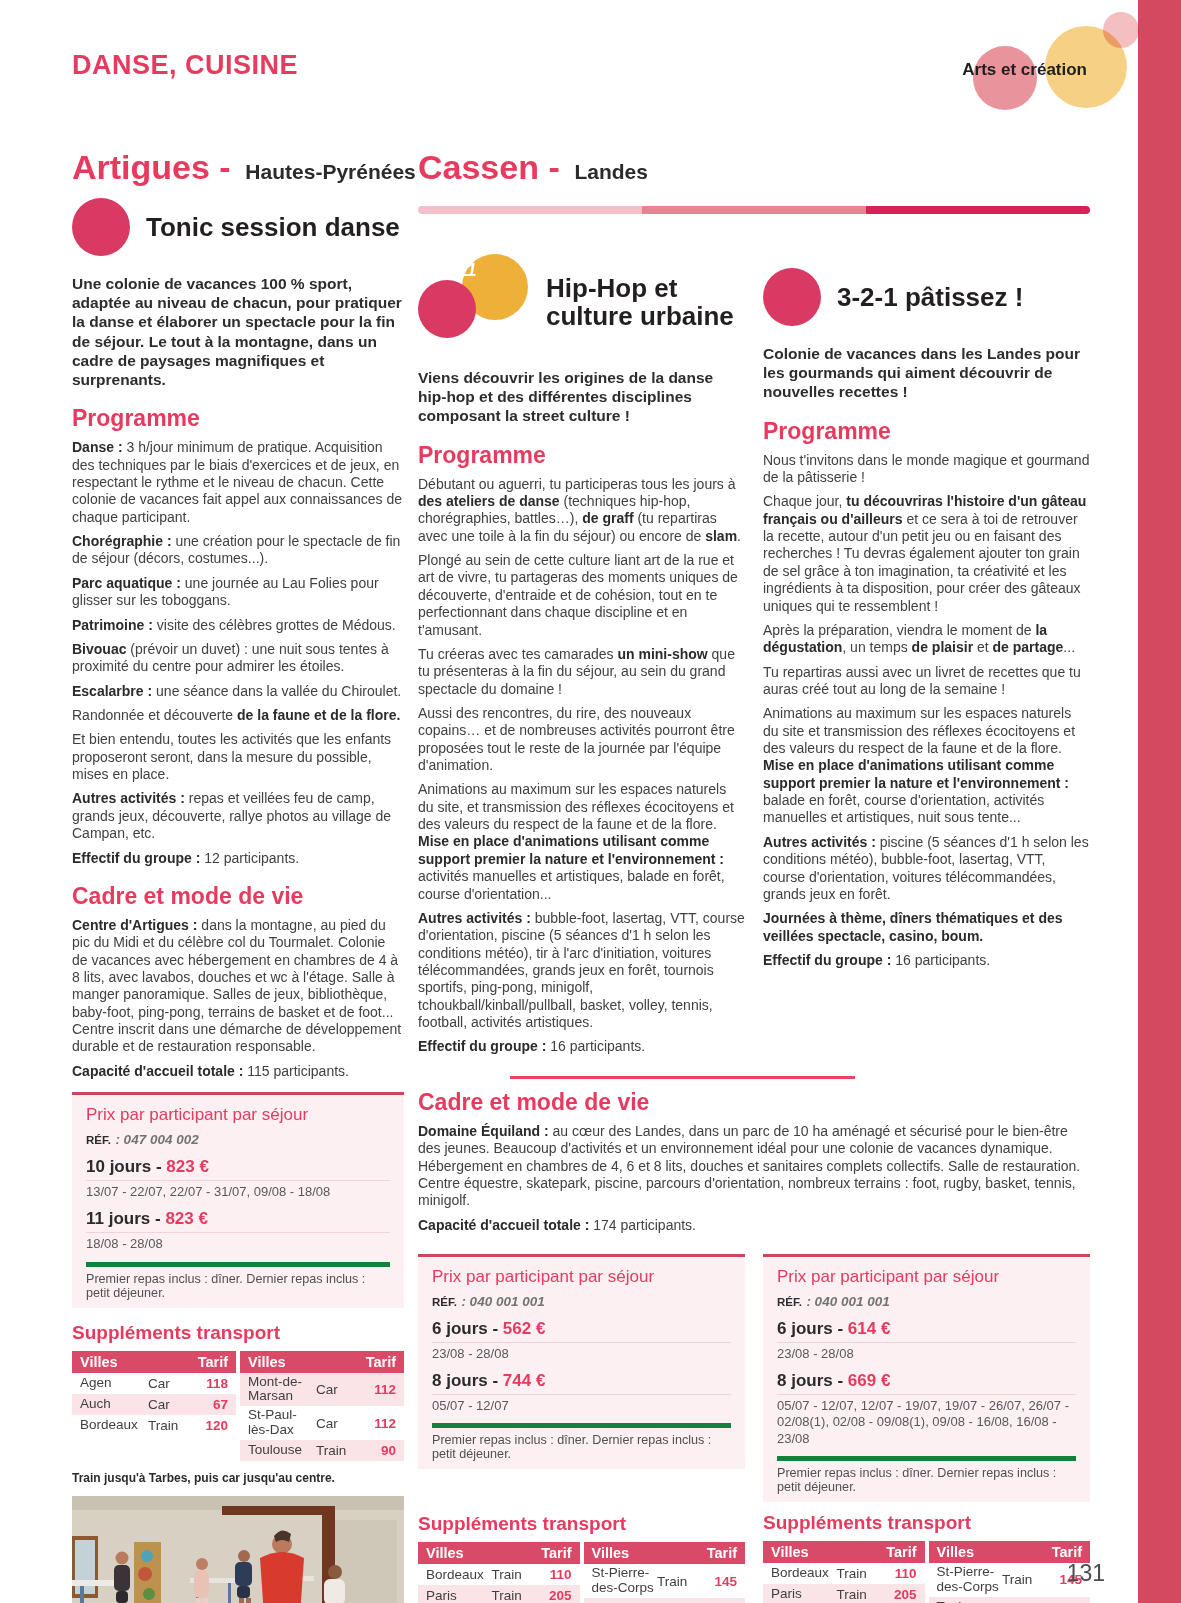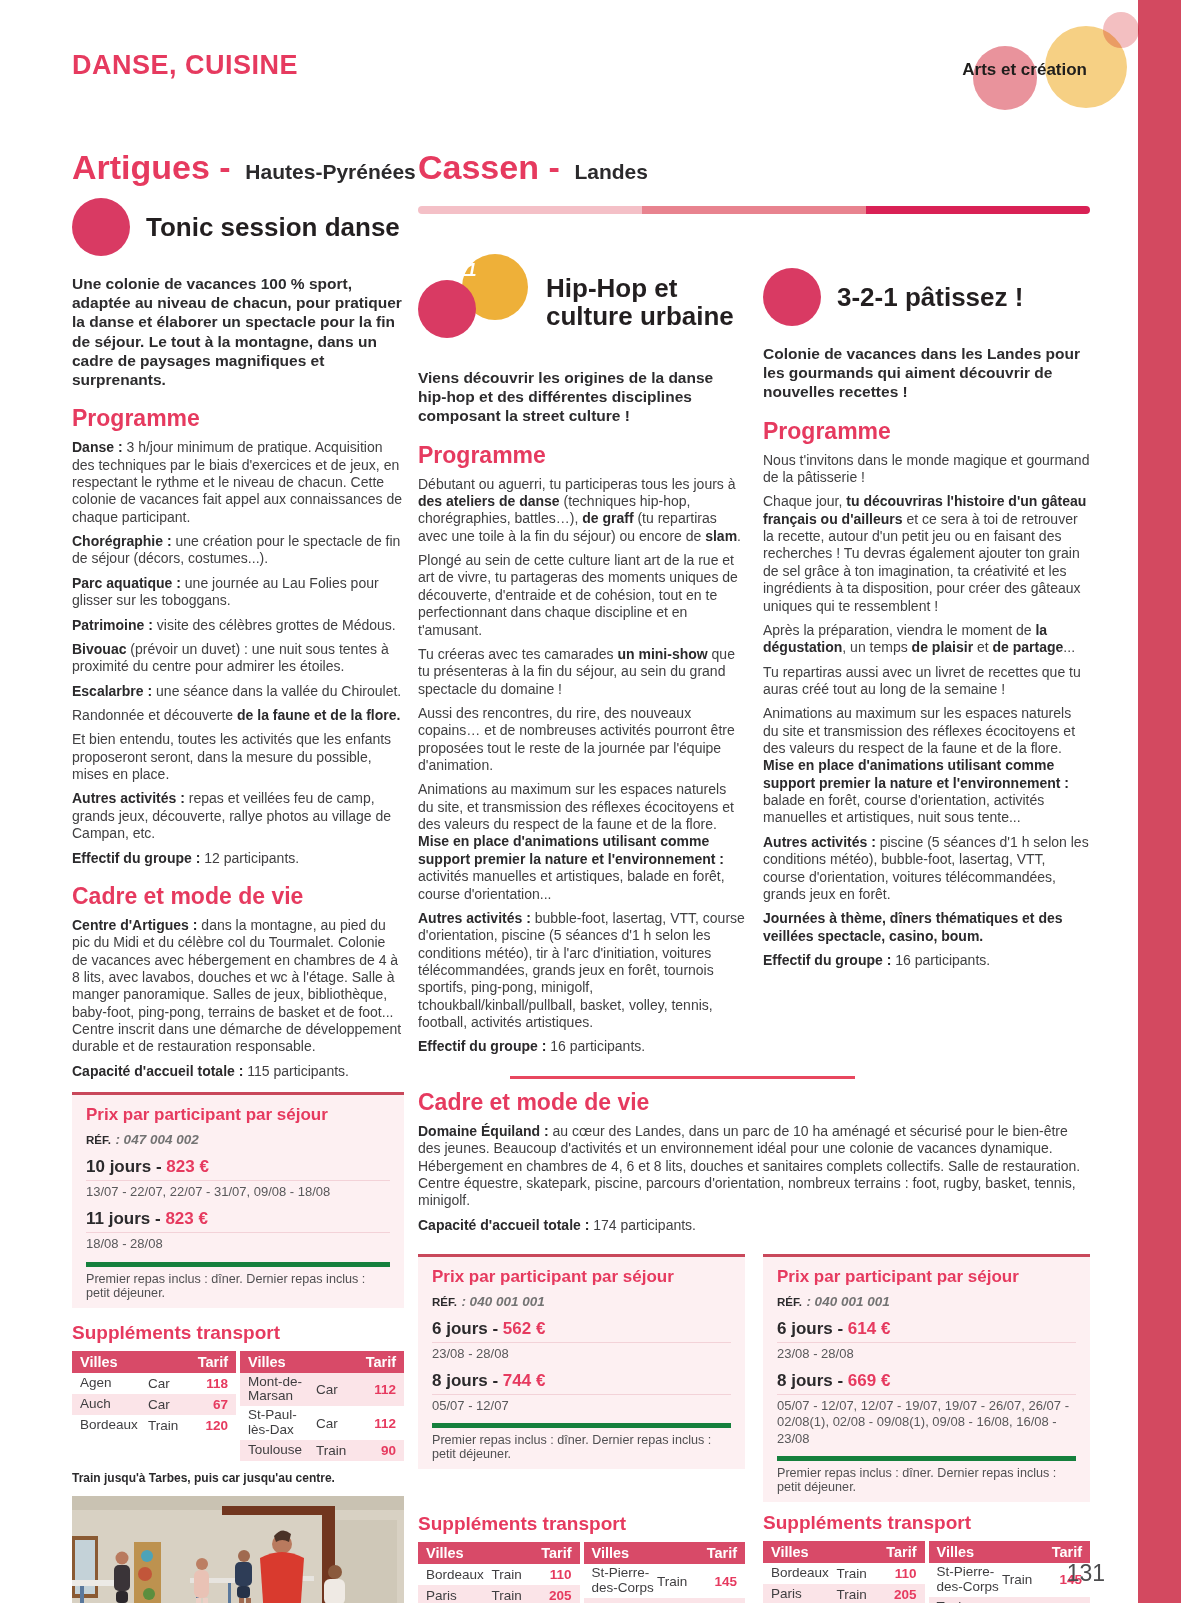--- a/index.html
+++ b/index.html
@@ -50,21 +50,21 @@
   .badge-duo .b-pink   { position:absolute; left:0; top:26px; z-index:2; }
   .hdr-flex { display:flex; align-items:center; margin-top:14px; min-height:96px; }
 
   .intro { font-size:15.5px; font-weight:700; color:#2d2c2e; line-height:1.24; margin-top:18px; }
   .sec-h { font-size:23px; font-weight:800; color:#e63a5f; margin:16px 0 4px; }
   .para  { font-size:14px; line-height:1.24; margin-top:7px; color:#414042; }
   .para .b { font-weight:700; color:#2b2a2c; }
 
   
   .price-box { background:#fdf0f2; border-top:3px solid #c9485b; padding:10px 14px 8px; margin-top:12px; }
-  .price-title { color:#e63a5f; font-weight:700; font-size:17px; }
+  .price-title { color:#e63a5f; font-weight:400; font-size:17px; }
   .ref-line { margin-top:5px; }
   .ref-label { font-size:11.5px; font-weight:800; color:#2b2a2c; }
   .ref-num { font-size:13.5px; font-style:italic; font-weight:600; color:#737373; }
   .offer { margin-top:9px; }
   .offer-line { font-size:17px; font-weight:700; color:#2b2a2c;
                 border-bottom:1px solid #f3d2d8; padding-bottom:3px; }
   .offer-price { color:#e63a5f; }
   .offer-dates { font-size:13px; color:#58585a; margin-top:3px; line-height:1.25; }
   .meal-note { border-top:5px solid #15803d; margin-top:9px; padding-top:5px;
                font-size:12.6px; color:#505052; }

